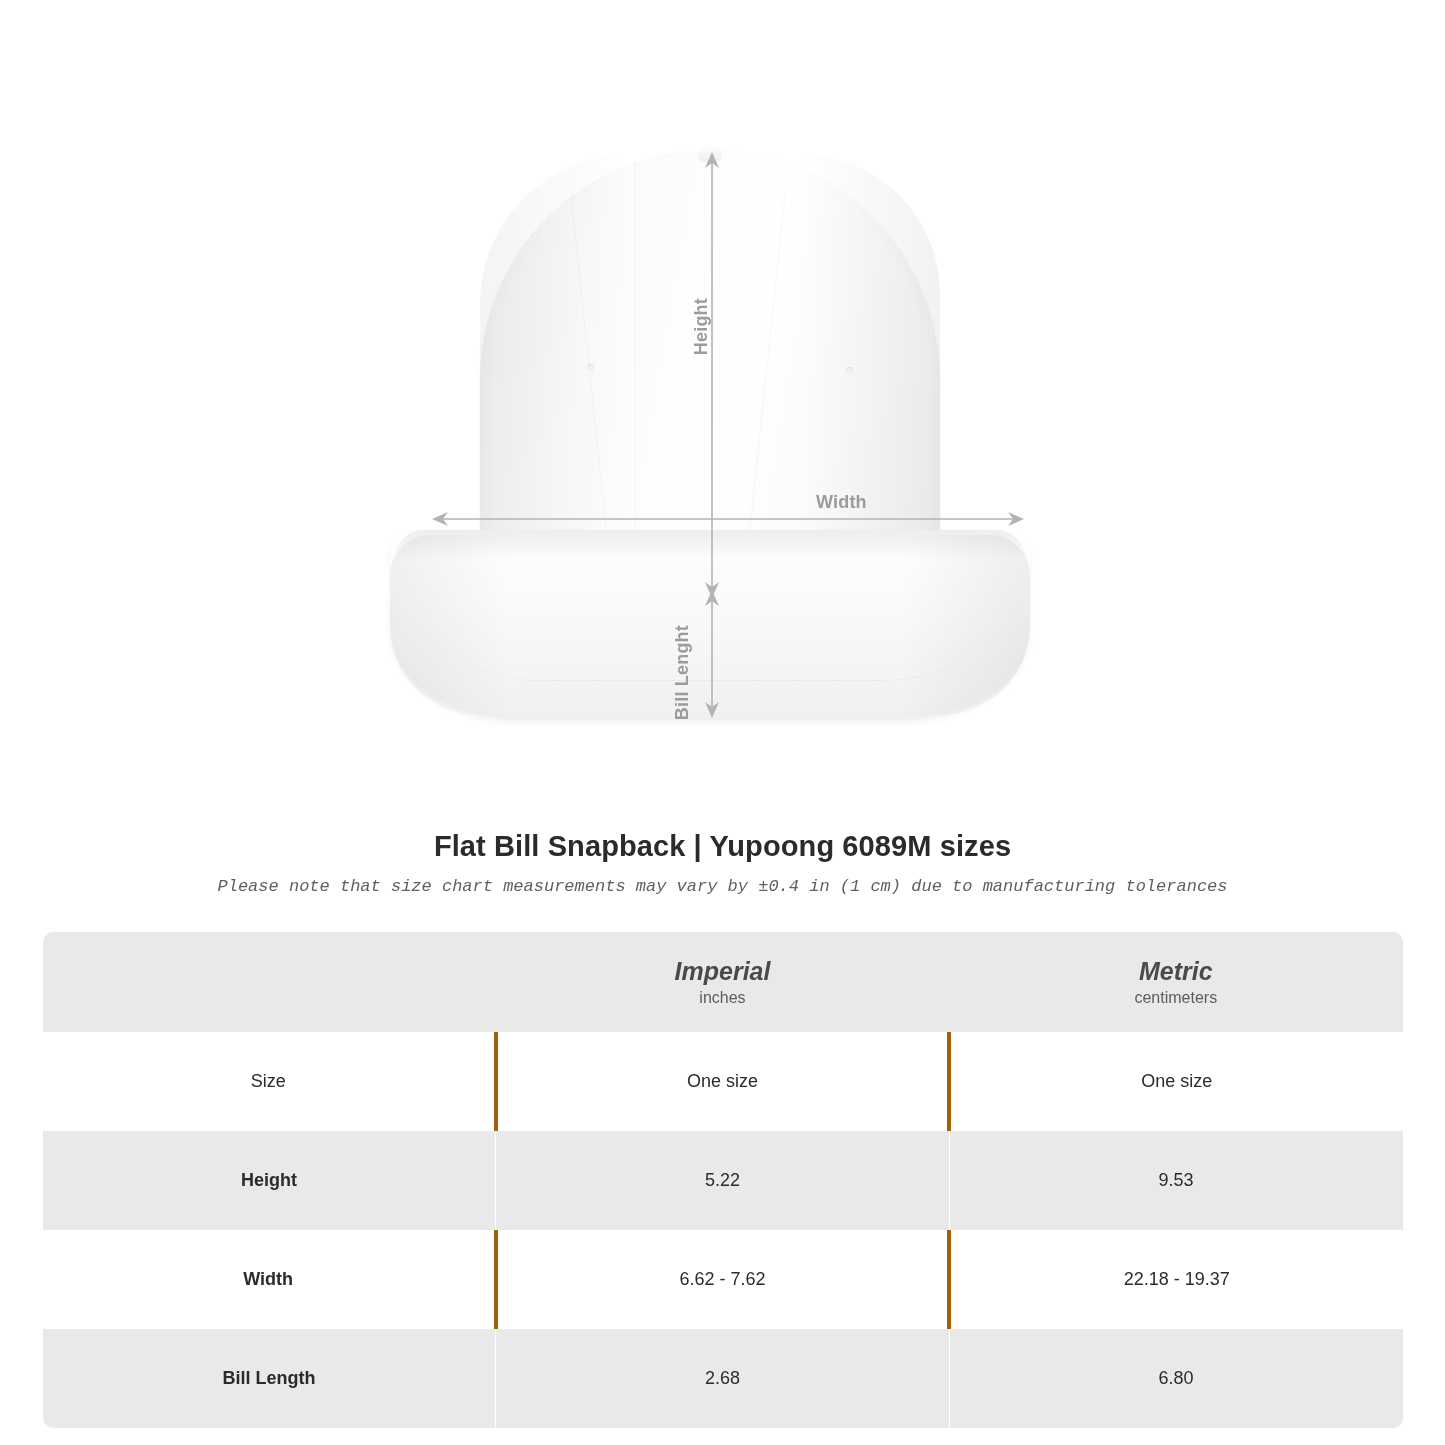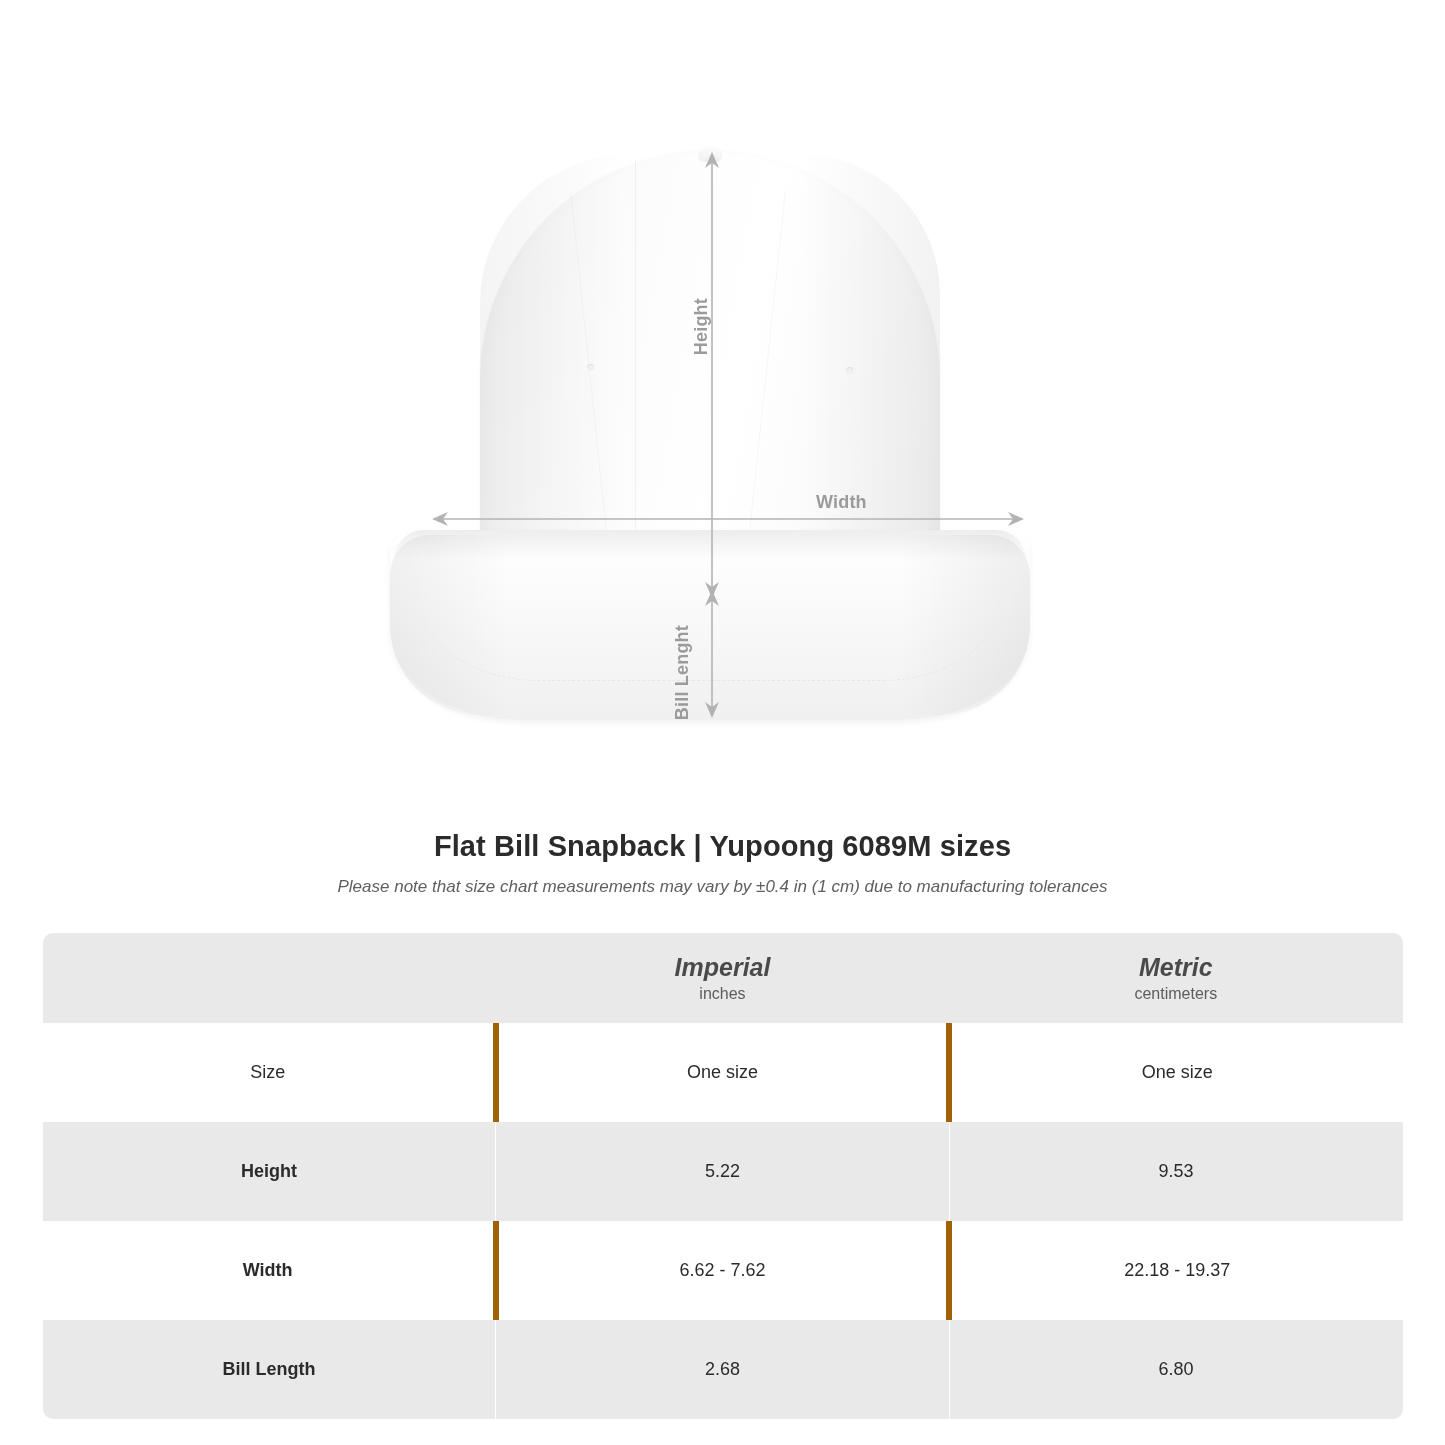--- a/index.html
+++ b/index.html
@@ -177,39 +177,40 @@
     font-size: 29px;
     font-weight: bold;
     color: #2b2b2b;
     letter-spacing: 0.1px;
   }
   .caption p {
     margin: 14px 0 0 0;
     font-size: 17px;
     font-style: italic;
     color: #5f5f5f;
+    font-family: Liberation Mono, monospace;
   }
 
   
   .table-wrap {
     margin: 36px auto 0 auto;
     width: 1360px;
   }
   table.size-chart {
     width: 100%;
     border-collapse: collapse;
     table-layout: fixed;
   }
   table.size-chart th, table.size-chart td {
     text-align: center;
     vertical-align: middle;
   }
   .hdr-row th {
     background: #e9e9e9;
-    height: 90px;
+    height: 100px;
     padding: 0;
     font-weight: normal;
   }
   .hdr-row th:first-child {
     border-radius: 10px 0 0 0;
   }
   .hdr-row th:last-child {
     border-radius: 0 10px 0 0;
   }
   .unit-title {
@@ -230,21 +231,21 @@
     font-size: 18px;
     color: #2b2b2b;
   }
   .row-label.plain { font-weight: normal; }
   tbody tr { height: 99px; }
   tbody tr.shade td { background: #e9e9e9; }
   tbody tr.light td { background: #ffffff; }
   tbody td.val {
     font-size: 18px;
     color: #2b2b2b;
-    border-left: 6px solid #a16207;
+    border-left: 4px solid #a16207;
   }
   tbody tr.shade td.val { border-left: 1px solid #ffffff; }
   tbody tr:last-child td:first-child { border-radius: 0 0 0 10px; }
   tbody tr:last-child td:last-child { border-radius: 0 0 10px 0; }
 </style>
 </head>
 <body>
 
 <div class="diagram">
 

